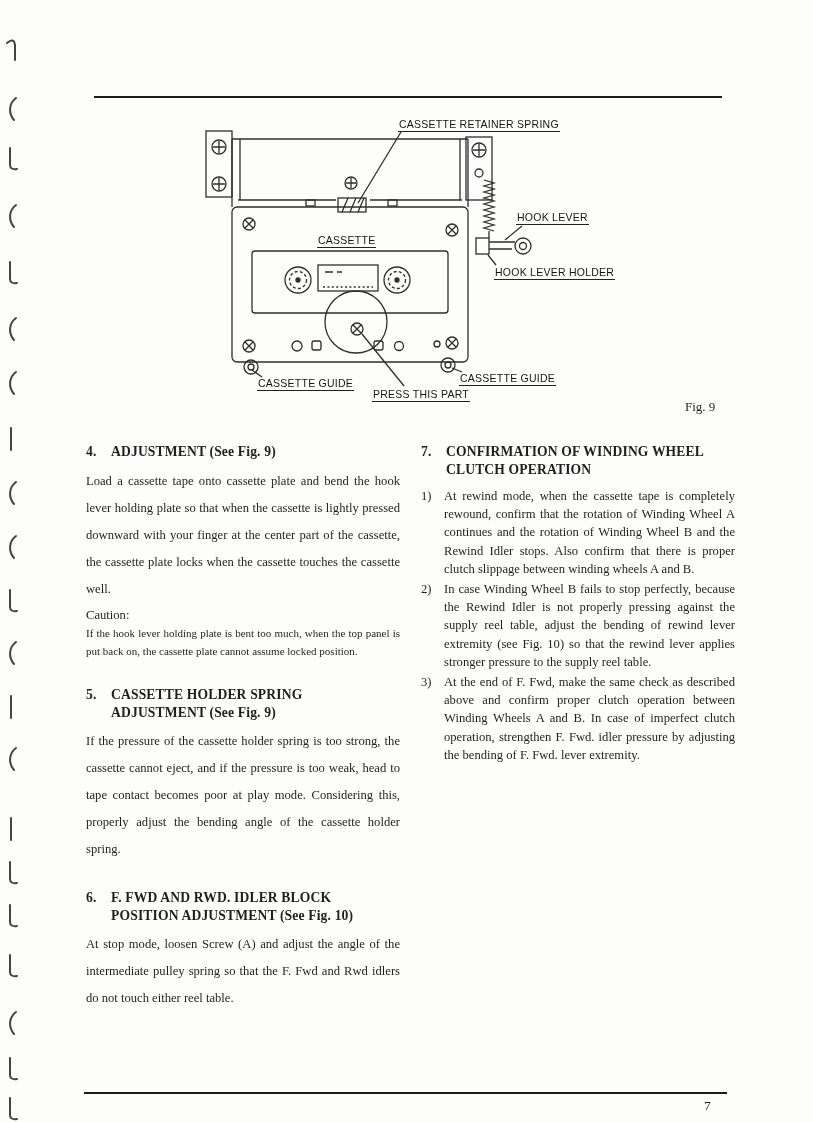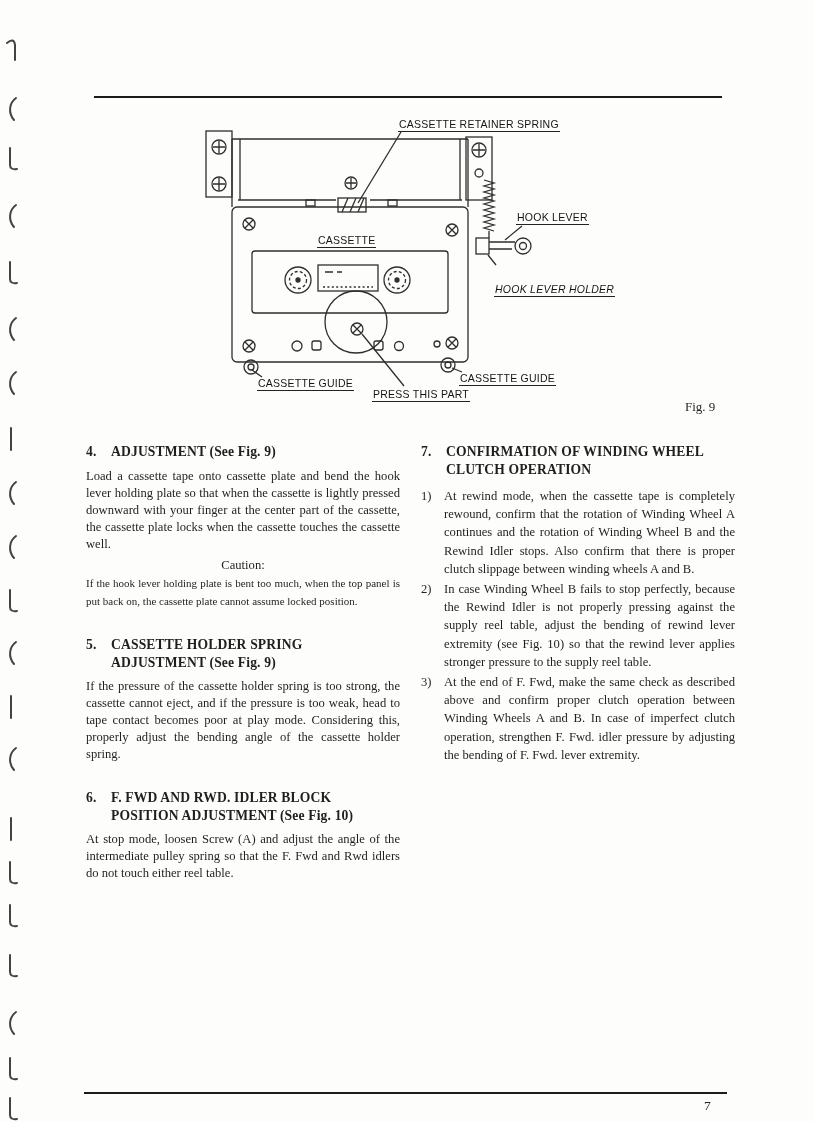--- a/index.html
+++ b/index.html
@@ -26,22 +26,22 @@
 
   
   .col { position:absolute; top:443px; width:314px; }
   .col-left { left:86px; }
   .col-right { left:421px; }
 
   .sec-head { display:flex; font-weight:700; font-size:13.6px; line-height:17.5px; letter-spacing:0.15px; }
   .sec-head .num { flex:none; width:25px; }
   .sec-head .title span { display:block; }
 
-  .body-text { margin-top:7px; font-size:12.6px; line-height:17px; text-align:justify; }
-  .caution-label { margin-top:3px; font-size:12.6px; line-height:18.2px;text-align:center; }
+  .body-text { margin-top:7px; font-size:12.6px; line-height:27px; text-align:justify; }
+  .caution-label { margin-top:3px; font-size:12.6px; line-height:18.2px; }
   .caution-body { font-size:11px; line-height:18.2px; text-align:justify; }
 
   .sec { margin-top:0; }
   .sec + .sec { margin-top:26px; }
 
   .items { margin-top:9px; }
   .item { display:flex; font-size:12.6px; line-height:18.2px; margin-top:2px; }
   .item .m { flex:none; width:23px; }
   .item .t { flex:1; text-align:justify; }
 </style>
@@ -159,21 +159,21 @@
       <path d="M496,265 L488,255"></path>
       <path d="M262,377 L252,370"></path>
       <path d="M462,372 L452,368"></path>
       <path d="M404,386 L362,334"></path>
     </g>
   </svg>
 
   <div class="fig-label" style="left:398px; top:118px;">CASSETTE RETAINER SPRING</div>
   <div class="fig-label" style="left:516px; top:211px;">HOOK LEVER</div>
   <div class="fig-label" style="left:317px; top:234px;">CASSETTE</div>
-  <div class="fig-label" style="left:494px; top:283px;font-style:italic;">HOOK LEVER HOLDER</div>
+  <div class="fig-label" style="left:494px; top:266px;">HOOK LEVER HOLDER</div>
   <div class="fig-label" style="left:257px; top:377px;">CASSETTE GUIDE</div>
   <div class="fig-label" style="left:459px; top:372px;">CASSETTE GUIDE</div>
   <div class="fig-label" style="left:372px; top:388px;">PRESS THIS PART</div>
   <div class="fig-caption">Fig. 9</div>
 
   <div class="col col-left">
 
     <div class="sec">
       <div class="sec-head">
         <span class="num">4.</span>

